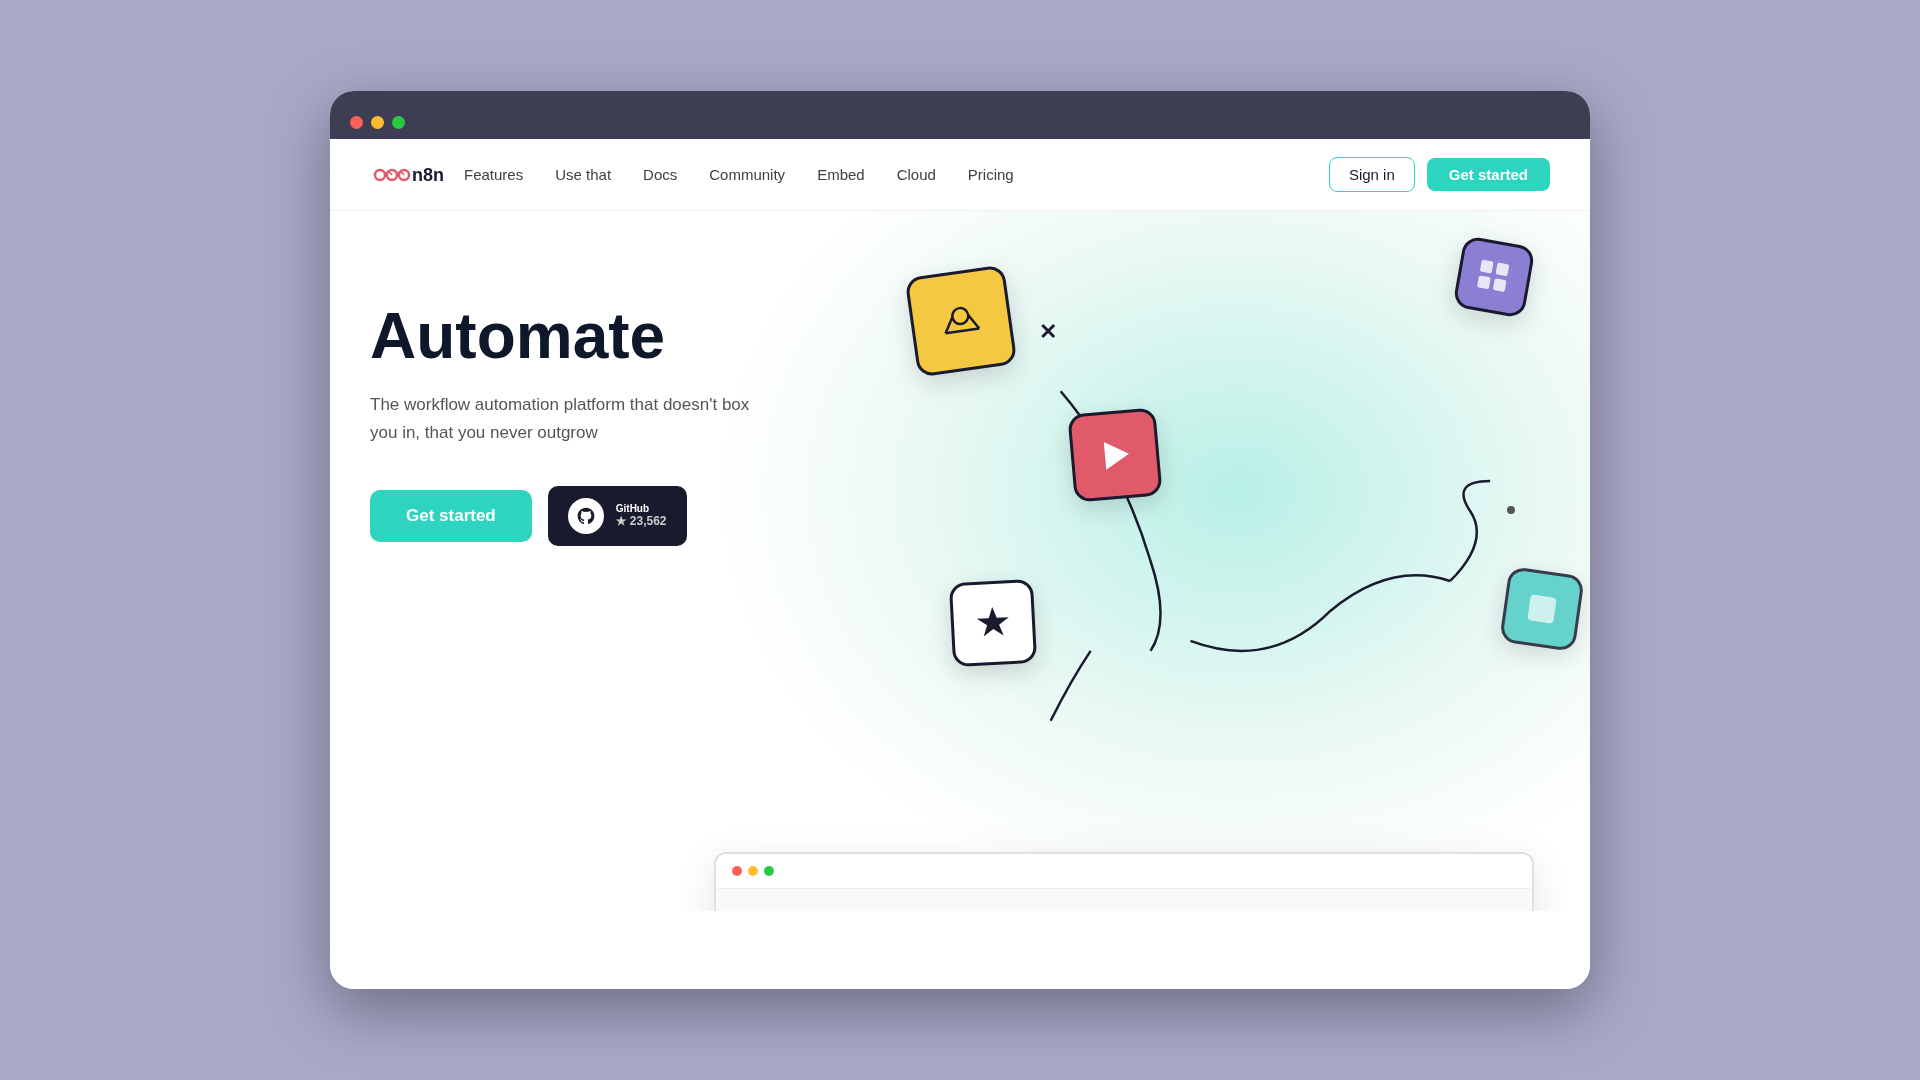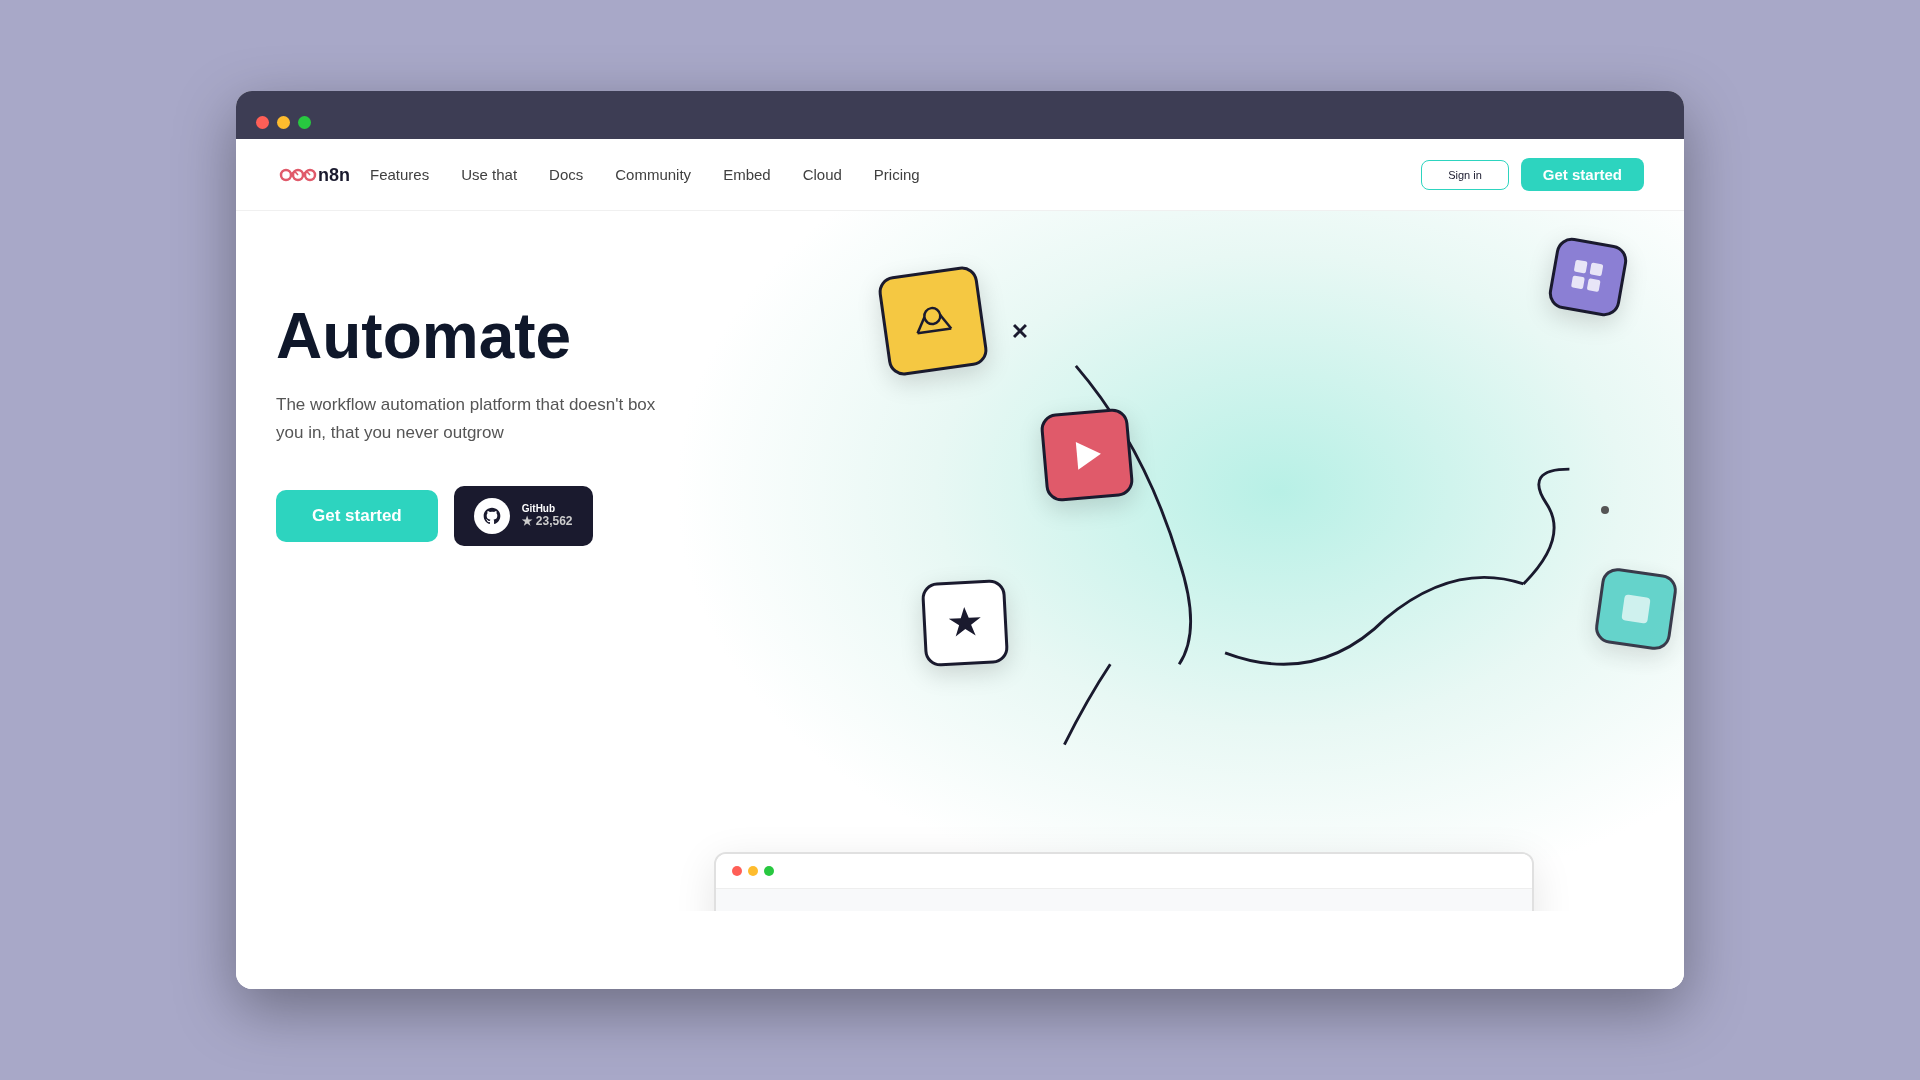--- a/index.html
+++ b/index.html
@@ -7,22 +7,22 @@
     body {
       background: #a8a8c8;
       display: flex;
       justify-content: center;
       align-items: center;
       min-height: 100vh;
       font-family: -apple-system, BlinkMacSystemFont, 'Segoe UI', sans-serif;
     }
 
     .browser-window {
-      width: 1448px;
-      border-radius: 16px;
+      width: 1260px;
+      border-radius: 24px;
       overflow: hidden;
       box-shadow: 0 20px 60px rgba(0,0,0,0.35);
       background: #fff;
     }
 
     .browser-chrome {
       background: #3d3d54;
       padding: 14px 20px 0 20px;
       display: flex;
       align-items: center;
@@ -88,26 +88,26 @@
       transition: background 0.2s;
     }
 
     .nav-actions {
       display: flex;
       align-items: center;
       gap: 12px;
     }
 
     .btn-signin {
-      padding: 8px 26px;
+      padding: 8px 19px;
       border: 1.5px solid #2dd4bf;
       background: transparent;
       color: #1a1a2e;
       border-radius: 8px;
-      font-size: 11px;
+      font-size: 15px;
       font-weight: 500;
       cursor: pointer;
     }
 
     .btn-getstarted {
       padding: 8px 22px;
       border: none;
       background: #2dd4bf;
       color: #fff;
       border-radius: 8px;

